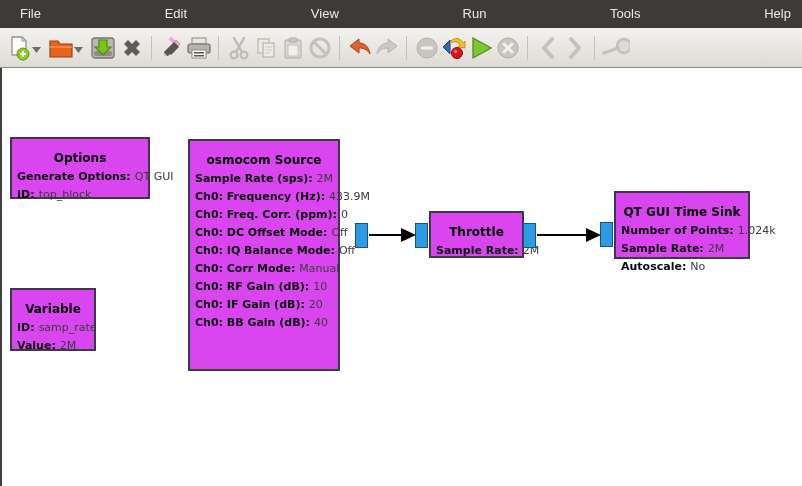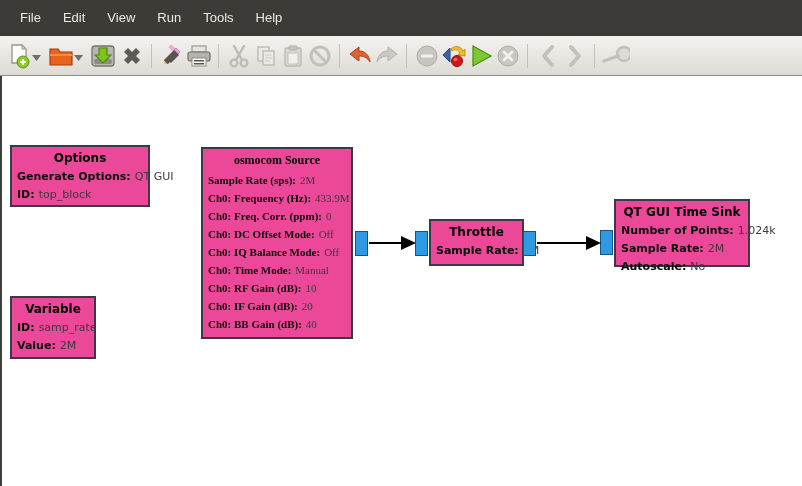--- a/index.html
+++ b/index.html
@@ -1,41 +1,41 @@
 <!DOCTYPE html>
 <html><head>
 <meta charset="utf-8">
 <style>
   * { margin:0; padding:0; box-sizing:border-box; }
   html,body { width:802px; height:486px; }
   body { font-family:"DejaVu Sans", sans-serif; background:#ffffff; overflow:hidden; }
   .window { position:relative; width:802px; height:486px; background:#ffffff; }
 
   
-  .menubar { height:36px; background:#3c3b37; display:flex; align-items:center;
-             padding-left:9px; }
+  .menubar { height:28px; background:#3c3b37; display:flex; align-items:center;
+             padding-left:9px;justify-content:space-between; }
   .menu-item { color:#edeae3; font-size:13px; padding:1px 11px 2px 11px; cursor:default;
                font-family:"Liberation Sans", sans-serif; }
 
   
   .toolbar { height:40px; background:linear-gradient(#f4f2ef,#dedbd6);
              border-bottom:1px solid #8d8b86; display:flex; align-items:center;
              padding-left:5px; }
   .tbtn { width:27px; height:30px; display:flex; align-items:center; justify-content:center; }
   .tbtn svg { display:block; }
   .tb-drop { width:13px; height:30px; display:flex; align-items:center; justify-content:center; margin-left:-2px; }
   .tb-sep { width:1px; height:24px; background:#c4c1bb; margin:0 6px; }
   .sp4 { width:4px; } .sp2 { width:2px; }
 
   
   .canvas { position:relative; width:802px; height:425px; background:#ffffff;
             border-left:2px solid #413f3b; overflow:hidden; }
 
-  .block { position:absolute; background:#ec4899; border:2px solid #39394a;
-           padding:2px 5px 3px 5px; }
+  .block { position:absolute; background:#d946ef; border:2px solid #39394a;
+           padding:10px 5px 3px 5px; }
   .block-title { font-weight:bold; font-size:12px; color:#000; text-align:center;
                  padding:2px 2px 3px 2px; white-space:nowrap; }
   .param { font-size:11px; line-height:18px; white-space:nowrap; color:#000; }
   .param .plabel { font-weight:bold; color:#0a0a0a; }
   .param .pvalue { color:#3b3b3b; margin-left:4px; }
 
   .port { position:absolute; width:13px; height:25px; background:#2e9ae4;
           border:1px solid #17537a; }
   .wire { position:absolute; height:2px; background:#000; }
   .arrowhead { position:absolute; width:0; height:0;
@@ -257,39 +257,39 @@
     <div class="block" style="left:8px; top:220px; width:86px; height:63px;">
       <div class="block-title">Variable</div>
       <div class="param">
         <span class="plabel">ID:</span><span class="pvalue">samp_rate</span>
       </div>
       <div class="param">
         <span class="plabel">Value:</span><span class="pvalue">2M</span>
       </div>
     </div>
 
-    <div class="block" style="left:199px; top:71px; width:152px; height:192px;font-family:Liberation Serif, serif;">
+    <div class="block" style="left:186px; top:71px; width:152px; height:232px;">
       <div class="block-title">osmocom Source</div>
       <div class="param">
         <span class="plabel">Sample Rate (sps):</span><span class="pvalue">2M</span>
       </div>
       <div class="param">
         <span class="plabel">Ch0: Frequency (Hz):</span><span class="pvalue">433.9M</span>
       </div>
       <div class="param">
         <span class="plabel">Ch0: Freq. Corr. (ppm):</span><span class="pvalue">0</span>
       </div>
       <div class="param">
         <span class="plabel">Ch0: DC Offset Mode:</span><span class="pvalue">Off</span>
       </div>
       <div class="param">
         <span class="plabel">Ch0: IQ Balance Mode:</span><span class="pvalue">Off</span>
       </div>
       <div class="param">
-        <span class="plabel">Ch0: Time Mode:</span><span class="pvalue">Manual</span>
+        <span class="plabel">Ch0: Corr Mode:</span><span class="pvalue">Manual</span>
       </div>
       <div class="param">
         <span class="plabel">Ch0: RF Gain (dB):</span><span class="pvalue">10</span>
       </div>
       <div class="param">
         <span class="plabel">Ch0: IF Gain (dB):</span><span class="pvalue">20</span>
       </div>
       <div class="param">
         <span class="plabel">Ch0: BB Gain (dB):</span><span class="pvalue">40</span>
       </div>

